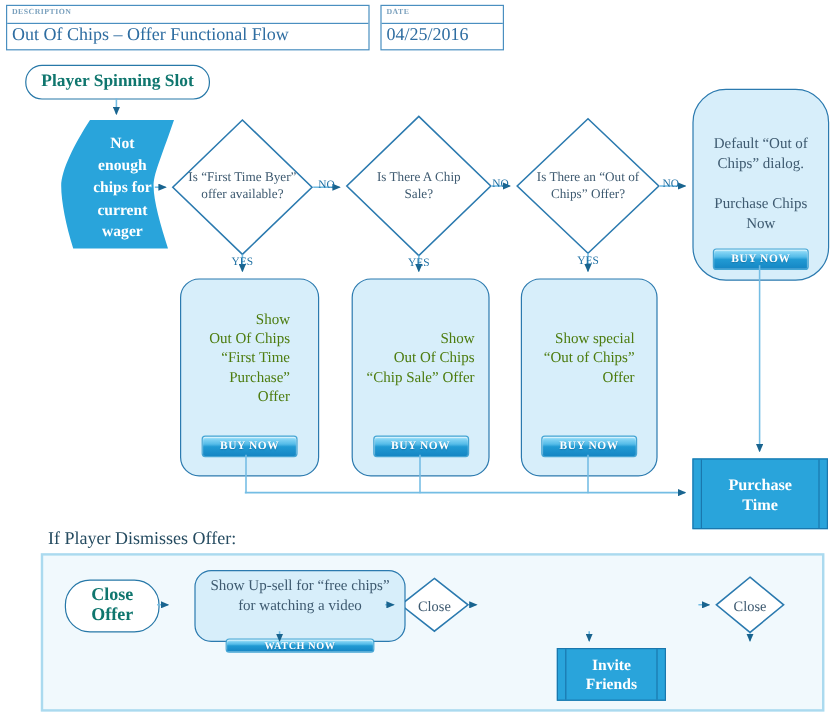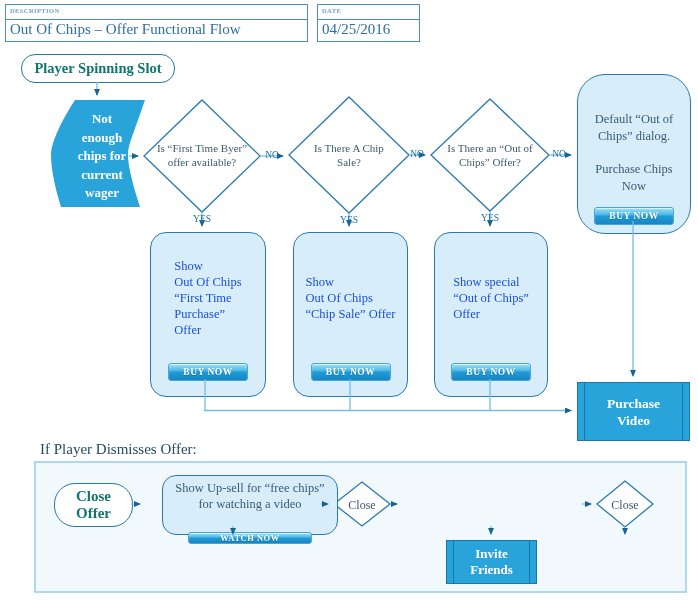--- a/index.html
+++ b/index.html
@@ -19,22 +19,22 @@
   .hcell .val{position:absolute;top:16px;left:4px;right:2px;font-size:15px;color:#2e6da1;}
 
   
   .stadium{background:#fff;border:1.6px solid #2778a8;border-radius:20px;
            display:flex;align-items:center;justify-content:center;text-align:center;
            color:#0f766e;font-weight:bold;}
 
   
   .lightbox{background:#d7eefa;border:1.3px solid #2b7aaf;border-radius:16px;
             display:flex;flex-direction:column;align-items:center;}
-  .btxt{flex:1;display:flex;align-items:center;justify-content:center;text-align:left;
-        font-size:12.5px;color:#1d4ed8;line-height:16px;}
+  .btxt{flex:1;display:flex;align-items:center;justify-content:center;text-align:right;
+        font-size:12.5px;color:#4d7c0f;line-height:16px;}
 
   
   .btn{background:linear-gradient(180deg,#9ae0fa 0%,#55bce9 38%,#219ad3 52%,#1586c4 100%);
        border:1px solid #45a5d4;border-radius:3px;
        box-shadow:inset 0 1px 1px rgba(255,255,255,.7);
        color:#fff;font-weight:bold;font-size:9.5px;letter-spacing:.5px;
        display:flex;align-items:center;justify-content:center;
        text-shadow:0 1px 1px rgba(0,60,100,.35);cursor:pointer;}
   .btn.small{font-size:8.5px;}
 
@@ -124,38 +124,38 @@
 
   <div class="lightbox ov" style="left:577px;top:74px;width:112px;height:158px;border-radius:28px;">
     <div class="pre" style="margin-top:36px;font-size:12.5px;line-height:17px;color:#3e5a70;text-align:center;">Default “Out of
 Chips” dialog.</div>
     <div class="pre" style="margin-top:16px;font-size:12.5px;line-height:17px;color:#3e5a70;text-align:center;">Purchase Chips
 Now</div>
     <div class="btn" style="width:78px;height:16px;margin-top:12px;">BUY NOW</div>
   </div>
 
   <div class="pp pre" style="left:577px;top:382px;width:111px;height:57px;font-size:13.5px;line-height:17px;">Purchase
-Video</div>
+Time</div>
 
   <div id="dismiss-heading" style="left:40px;top:441px;">If Player Dismisses Offer:</div>
 
   <div class="stadium ov pre" style="left:54px;top:483px;width:77px;height:42px;font-size:15px;line-height:17px;border-radius:21px;">Close
 Offer</div>
 
   <div class="lightbox ov" style="left:162px;top:475px;width:174px;height:58px;border-radius:14px;">
     <div class="pre" style="margin-top:4px;font-size:12.5px;line-height:16px;color:#3e5a70;text-align:center;">Show Up-sell for “free chips”
 for watching a video</div>
     <div class="btn small" style="width:122px;height:14px;margin-top:20px;">WATCH NOW</div>
   </div>
 
 
   <div class="dtext" style="left:336px;top:498px;width:52px;font-size:12px;">Close</div>
 
 
-  <div class="pp pre" style="left:446px;top:540px;width:89px;height:42px;">Invite
+  <div class="pp pre" style="left:464px;top:540px;width:89px;height:42px;">Invite
 Friends</div>
 
   <div class="dtext" style="left:599px;top:498px;width:52px;font-size:12px;">Close</div>
 
 
   <svg id="connector-layer" width="698" height="601">
     <defs>
       <marker id="ah" markerWidth="7" markerHeight="6" refX="6" refY="3" orient="auto" markerUnits="userSpaceOnUse">
         <path d="M0,0 L7,3 L0,6 Z" fill="#19648f"></path>
       </marker>

